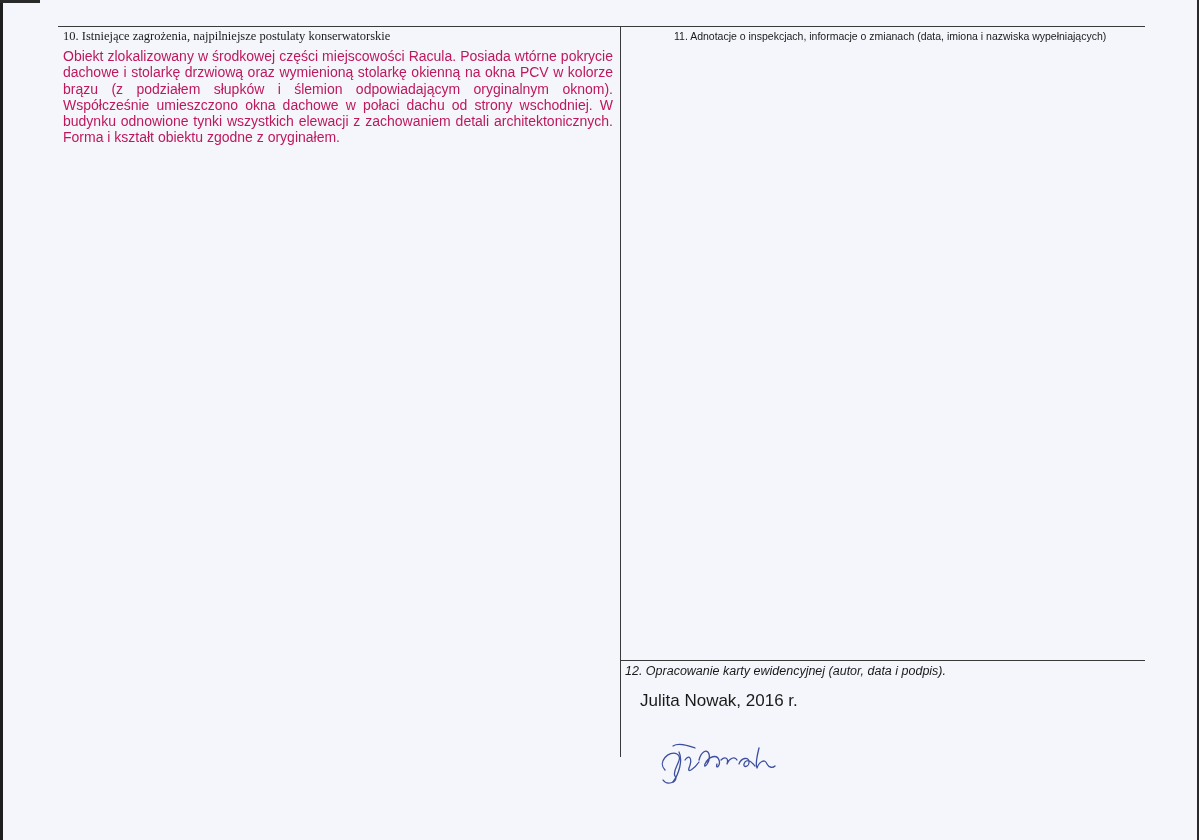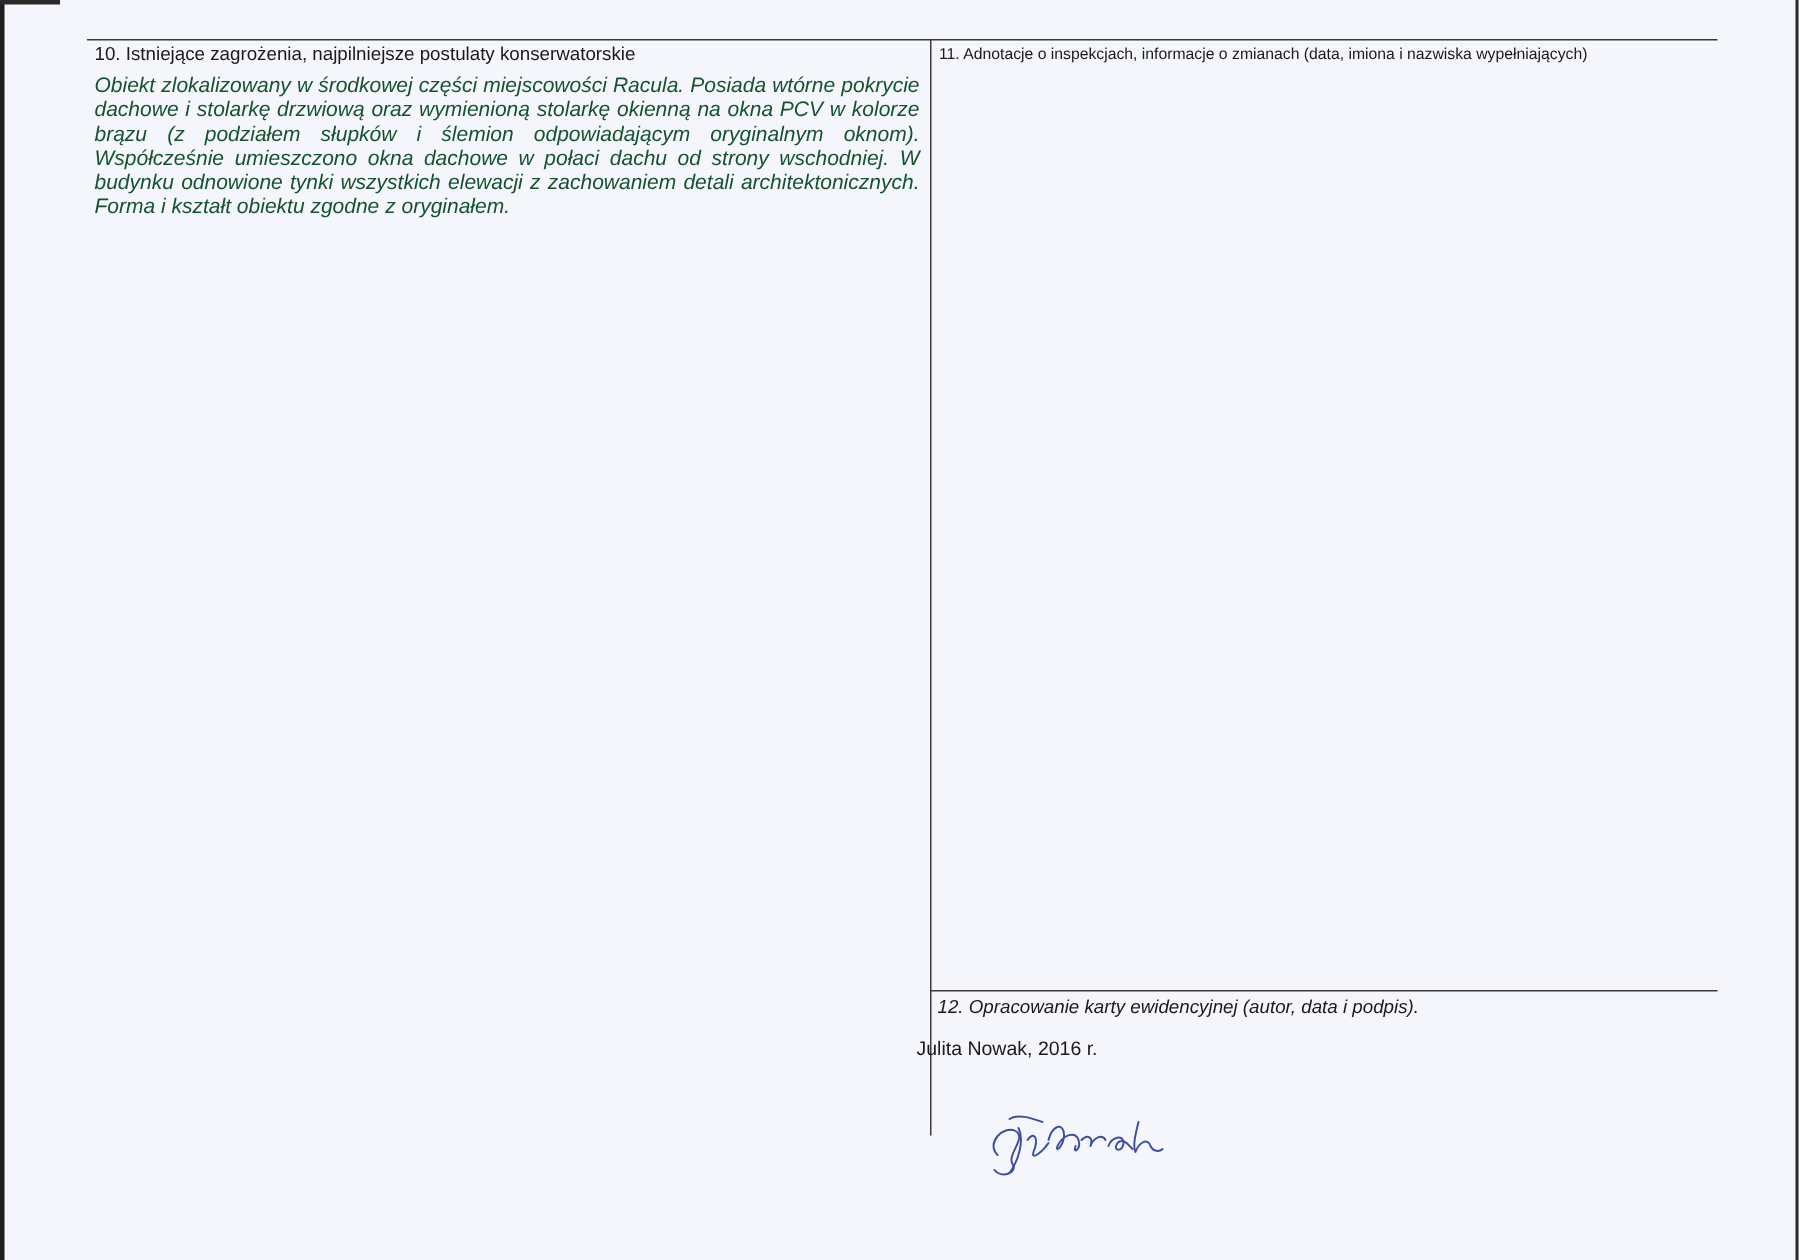--- a/index.html
+++ b/index.html
@@ -20,48 +20,47 @@
     }
     .scan-edge-top {
       position: absolute; left: 0; top: 0; width: 40px; height: 3px;
       background: #2a2a2a;
     }
     .hline { position: absolute; height: 1px; background: #3a3a3a; }
     .vline { position: absolute; width: 1px; background: #3a3a3a; }
     .sec-title {
       position: absolute; font-size: 12.5px; white-space: nowrap;
     }
-    .sec-title.small { font-size: 10.5px; }
+    .sec-title.small { font-size: 10.5px; margin-left: 48px; }
     .body-text {
       position: absolute; left: 63px; top: 48px; width: 550px;
       font-size: 14px; line-height: 16.3px; text-align: justify;
-      color: #14532d;
-      font-style: italic;
+      color: #be185d;
     }
     .author {
-      position: absolute; left: 611px; top: 691px; font-size: 13px; text-align: right;
+      position: absolute; left: 640px; top: 691px; font-size: 17px; text-align: right;
     }
     .signature {
       position: absolute; left: 655px; top: 740px;
     }
   </style>
 </head>
 <body>
 
 <div class="scan-edge-left"></div>
 <div class="scan-edge-top"></div>
 <div class="scan-edge-right"></div>
 
 <div class="hline" style="left:58px; top:26px; width:1087px;"></div>
 
 <div class="vline" style="left:620px; top:26px; height:731px;"></div>
 
 <div class="hline" style="left:620px; top:660px; width:525px;"></div>
 
-<div class="sec-title" style="left:63px; top:29px;">10. Istniejące zagrożenia, najpilniejsze postulaty konserwatorskie</div>
+<div class="sec-title" style="left:63px; top:29px;font-family:Liberation Serif, serif;">10. Istniejące zagrożenia, najpilniejsze postulaty konserwatorskie</div>
 <div class="body-text">Obiekt zlokalizowany w środkowej części miejscowości Racula. Posiada wtórne pokrycie dachowe i stolarkę drzwiową oraz wymienioną stolarkę okienną na okna PCV w kolorze brązu (z podziałem słupków i ślemion odpowiadającym oryginalnym oknom). Współcześnie umieszczono okna dachowe w połaci dachu od strony wschodniej. W budynku odnowione tynki wszystkich elewacji z zachowaniem detali architektonicznych. Forma i kształt obiektu zgodne z oryginałem.</div>
 
 <div class="sec-title small" style="left:626px; top:30px;">11. Adnotacje o inspekcjach, informacje o zmianach (data, imiona i nazwiska wypełniających)</div>
 
 <div class="sec-title" style="left:625px; top:664px;font-style:italic;">12. Opracowanie karty ewidencyjnej (autor, data i podpis).</div>
 <div class="author">Julita Nowak, 2016 r.</div>
 
 <div class="signature">
   <svg width="170" height="50" viewBox="0 0 170 50">
     <g fill="none" stroke="#3b4ea0" stroke-width="1.3" stroke-linecap="round" stroke-linejoin="round">

